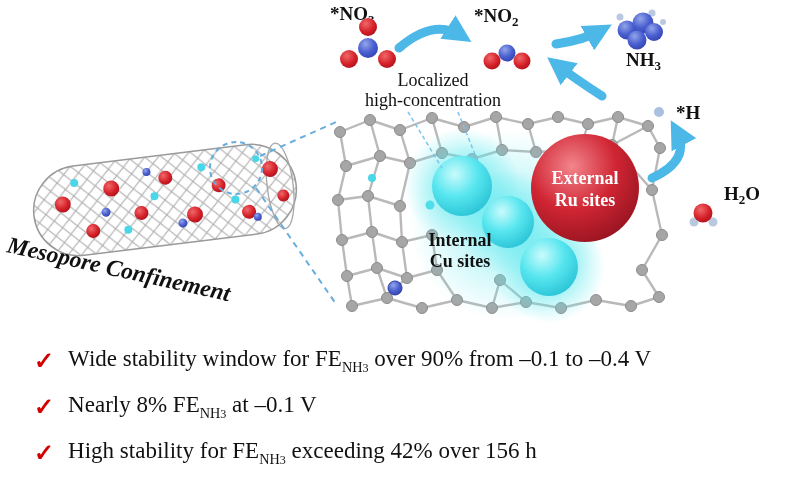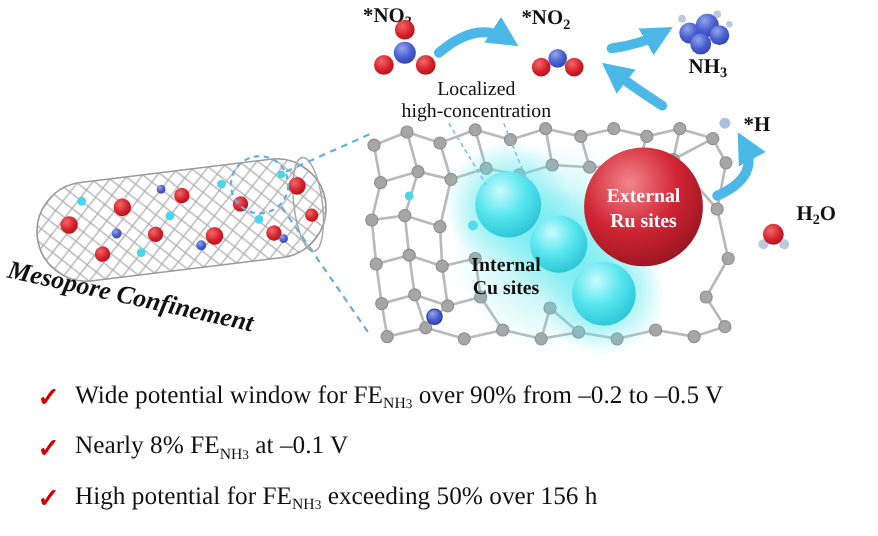--- a/index.html
+++ b/index.html
@@ -239,23 +239,23 @@
     <text x="724" y="200" font-size="19" font-weight="bold">
       <tspan>H</tspan><tspan dy="4" font-size="13">2</tspan><tspan dy="-4">O</tspan>
     </text>
   </g>
 </svg>
 </div>
 
 <div class="bullets">
   <div class="bullet">
     <span class="check">✓</span>
-    <span class="bullet-text"><span>Wide potential window for FE</span><sub><span>NH</span><span class="subsub">3</span></sub><span> over 90% from –0.2 to –0.5 V</span></span>
+    <span class="bullet-text"><span>Wide stability window for FE</span><sub><span>NH</span><span class="subsub">3</span></sub><span> over 90% from –0.1 to –0.4 V</span></span>
   </div>
   <div class="bullet">
     <span class="check">✓</span>
     <span class="bullet-text"><span>Nearly 8% FE</span><sub><span>NH</span><span class="subsub">3</span></sub><span> at –0.1 V</span></span>
   </div>
   <div class="bullet">
     <span class="check">✓</span>
-    <span class="bullet-text"><span>High potential for FE</span><sub><span>NH</span><span class="subsub">3</span></sub><span> exceeding 50% over 156 h</span></span>
+    <span class="bullet-text"><span>High stability for FE</span><sub><span>NH</span><span class="subsub">3</span></sub><span> exceeding 42% over 156 h</span></span>
   </div>
 </div>
 
 </body></html>

